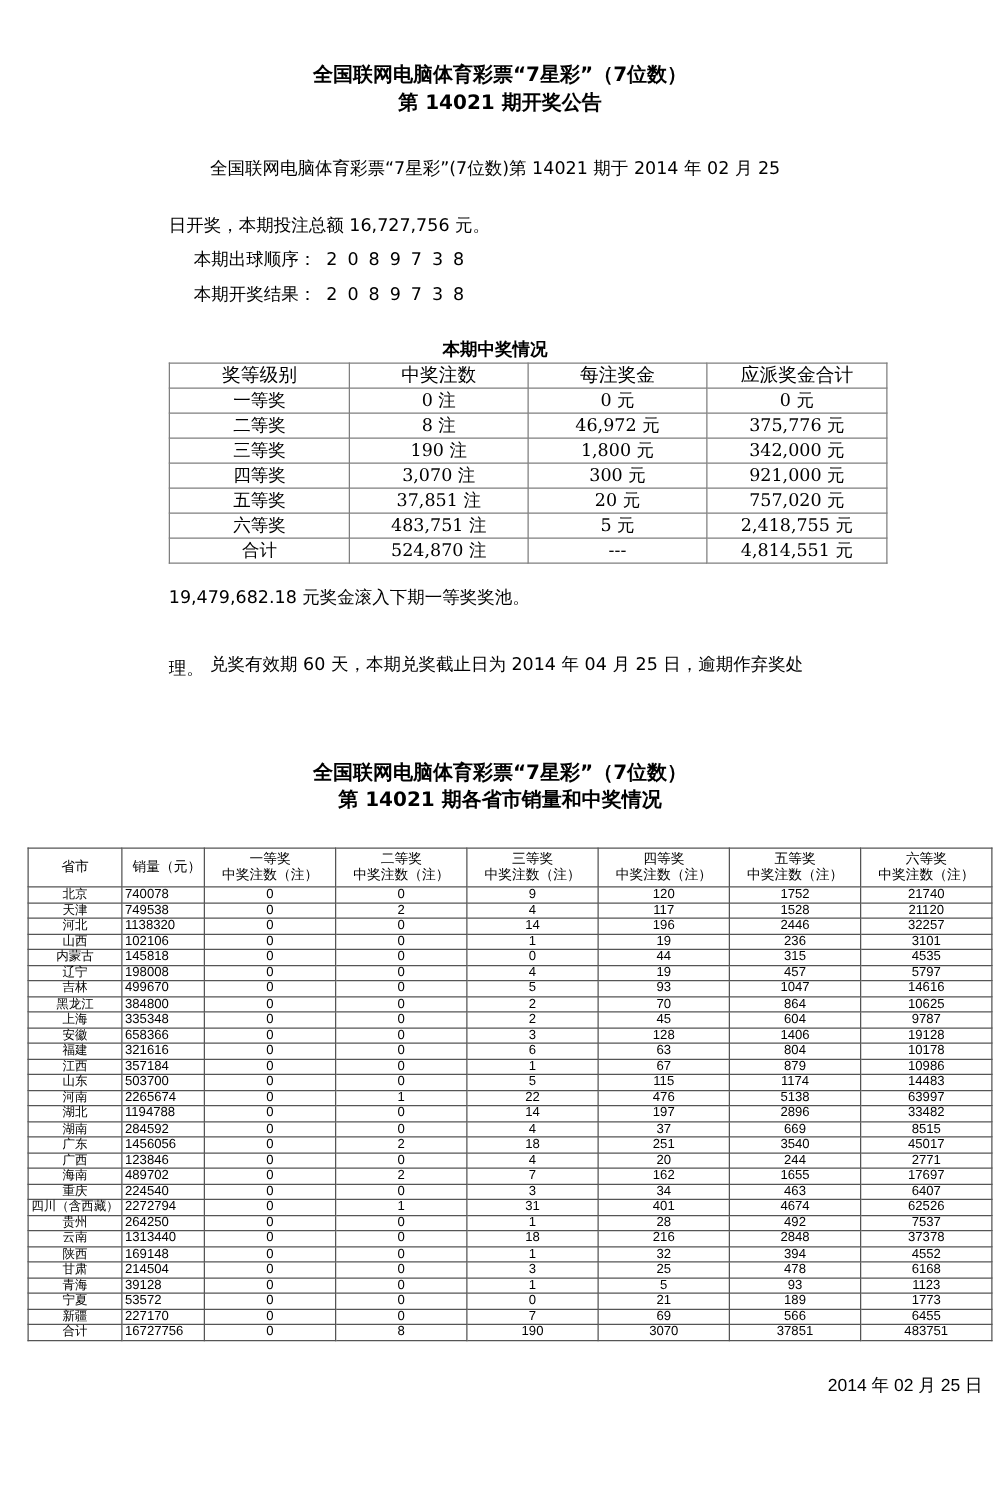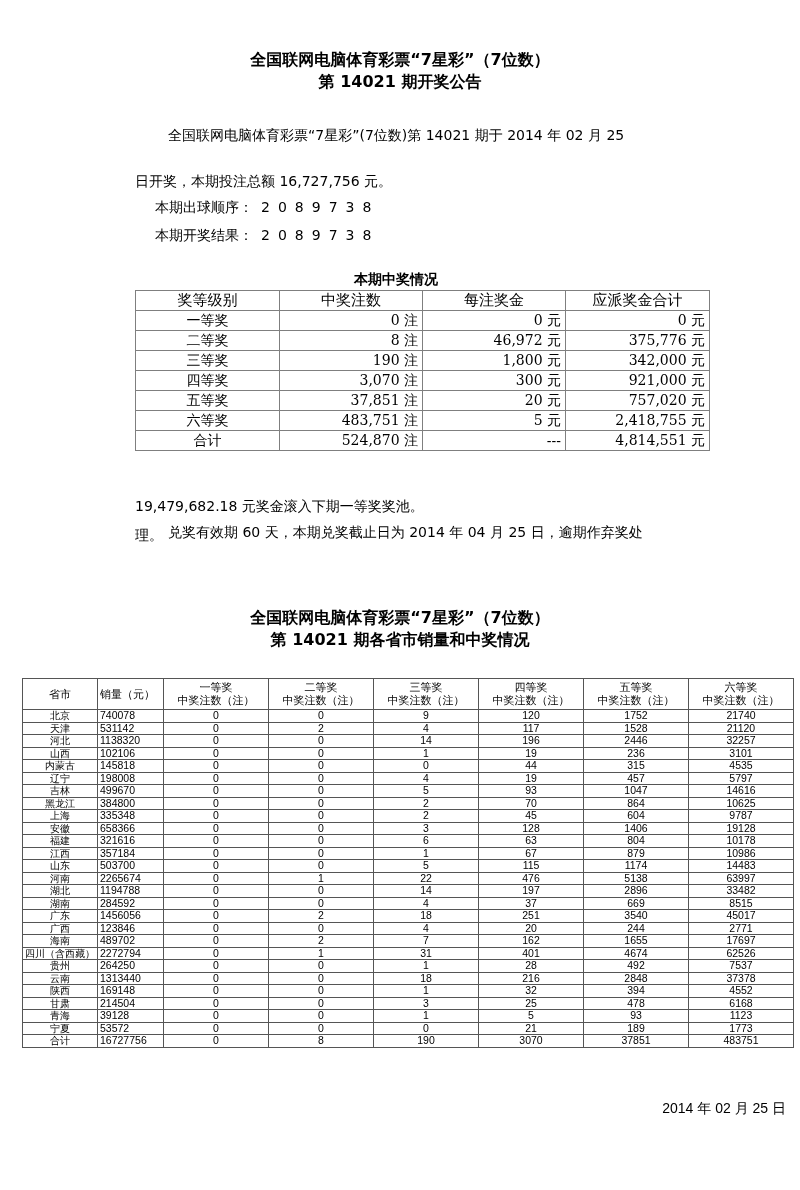--- a/index.html
+++ b/index.html
@@ -6,21 +6,21 @@
   body { width: 800px; height: 1190px; position: relative; color: #000; font-family: "DejaVu Sans", sans-serif; overflow: hidden; }
   .title { position: absolute; left: 0; width: 800px; text-align: center; font-weight: bold; font-size: 16px; line-height: 22px; }
   .para { position: absolute; font-size: 14px; line-height: 20px; font-family: "DejaVu Sans", sans-serif; }
   .draw-line { position: absolute; font-size: 14px; }
   .draw-line .nums { letter-spacing: 8px; margin-left: 8px; }
   .caption { position: absolute; left: 107px; width: 578px; text-align: center; font-size: 14px; font-weight: bold; }
   table.summary { position: absolute; left: 107px; top: 290px; border-collapse: collapse; font-family: "DejaVu Serif", serif; font-size: 14px; margin-left: 28px; }
   table.summary th, table.summary td { border: 1px solid #7f7f7f; height: 19px; padding: 0 4px; white-space: nowrap; }
   table.summary th { font-family: "DejaVu Sans", sans-serif; font-weight: normal; font-size: 15px; text-align: center; }
   table.summary td.lvl { text-align: center; }
-  table.summary td.num { text-align: right; }
+  table.summary td.num { text-align: center; }
   table.summary .c0 { width: 135px; } table.summary .c1 { width: 134px; } table.summary .c2 { width: 134px; } table.summary .c3 { width: 135px; }
   table.prov { position: absolute; left: 22px; top: 678px; border-collapse: collapse; font-family: "Liberation Sans", sans-serif; font-size: 10.5px; }
   table.prov th, table.prov td { border: 1px solid #555; padding: 0 2px; height: 11.5px; line-height: 11.5px; white-space: nowrap; }
   table.prov th { font-weight: normal; font-size: 11px; line-height: 13px; height: 30px; text-align: center; }
   table.prov td { text-align: center; }
   table.prov td.prov-name { font-family: "DejaVu Sans", sans-serif; font-size: 10px; }
   table.prov td.sales { text-align: left; }
   .date-foot { position: absolute; right: 14px; top: 1100px; font-size: 14px; font-family: "Liberation Sans", sans-serif; }
 </style>
 </head>
@@ -89,32 +89,32 @@
       </tr>
       <tr>
         <td class="lvl">合计</td>
         <td class="num">524,870 注</td>
         <td class="num">---</td>
         <td class="num">4,814,551 元</td>
       </tr>
     </tbody>
 </table>
 
-<div class="para" style="left:135px; top:468px;margin-top:28px;">19,479,682.18 元奖金滚入下期一等奖奖池。</div>
+<div class="para" style="left:135px; top:468px;">19,479,682.18 元奖金滚入下期一等奖奖池。</div>
 <div class="para" style="left:168px; top:522px;">兑奖有效期 60 天，本期兑奖截止日为 2014 年 04 月 25 日，逾期作弃奖处</div>
 <div class="para" style="left:135px; top:525px;">理。</div>
 
 <div class="title" style="top:607px;">全国联网电脑体育彩票“7星彩”（7位数）</div>
 <div class="title" style="top:629px;">第 14021 期各省市销量和中奖情况</div>
 
 <table class="prov">
   <thead>
     <tr>
       <th style="width:66px;">省市</th>
-      <th style="width:61px; text-align:left;">销量（元）</th>
+      <th style="width:61px; text-align:right;">销量（元）</th>
       <th style="width:100px;"><span>一等奖</span><br><span>中奖注数（注）</span></th>
       <th style="width:100px;"><span>二等奖</span><br><span>中奖注数（注）</span></th>
       <th style="width:100px;"><span>三等奖</span><br><span>中奖注数（注）</span></th>
       <th style="width:100px;"><span>四等奖</span><br><span>中奖注数（注）</span></th>
       <th style="width:100px;"><span>五等奖</span><br><span>中奖注数（注）</span></th>
       <th style="width:100px;"><span>六等奖</span><br><span>中奖注数（注）</span></th>
     </tr>
   </thead>
   <tbody id="prov-body">
       <tr>
@@ -122,21 +122,21 @@
         <td class="sales">740078</td>
         <td>0</td>
         <td>0</td>
         <td>9</td>
         <td>120</td>
         <td>1752</td>
         <td>21740</td>
       </tr>
       <tr>
         <td class="prov-name">天津</td>
-        <td class="sales">531142</td>
+        <td class="sales">749538</td>
         <td>0</td>
         <td>2</td>
         <td>4</td>
         <td>117</td>
         <td>1528</td>
         <td>21120</td>
       </tr>
       <tr>
         <td class="prov-name">河北</td>
         <td class="sales">1138320</td>
@@ -301,20 +301,30 @@
         <td class="prov-name">海南</td>
         <td class="sales">489702</td>
         <td>0</td>
         <td>2</td>
         <td>7</td>
         <td>162</td>
         <td>1655</td>
         <td>17697</td>
       </tr>
       <tr>
+        <td class="prov-name">重庆</td>
+        <td class="sales">224540</td>
+        <td>0</td>
+        <td>0</td>
+        <td>3</td>
+        <td>34</td>
+        <td>463</td>
+        <td>6407</td>
+      </tr>
+      <tr>
         <td class="prov-name">四川（含西藏）</td>
         <td class="sales">2272794</td>
         <td>0</td>
         <td>1</td>
         <td>31</td>
         <td>401</td>
         <td>4674</td>
         <td>62526</td>
       </tr>
       <tr>
@@ -369,20 +379,30 @@
       </tr>
       <tr>
         <td class="prov-name">宁夏</td>
         <td class="sales">53572</td>
         <td>0</td>
         <td>0</td>
         <td>0</td>
         <td>21</td>
         <td>189</td>
         <td>1773</td>
+      </tr>
+      <tr>
+        <td class="prov-name">新疆</td>
+        <td class="sales">227170</td>
+        <td>0</td>
+        <td>0</td>
+        <td>7</td>
+        <td>69</td>
+        <td>566</td>
+        <td>6455</td>
       </tr>
       <tr>
         <td class="prov-name">合计</td>
         <td class="sales">16727756</td>
         <td>0</td>
         <td>8</td>
         <td>190</td>
         <td>3070</td>
         <td>37851</td>
         <td>483751</td>

